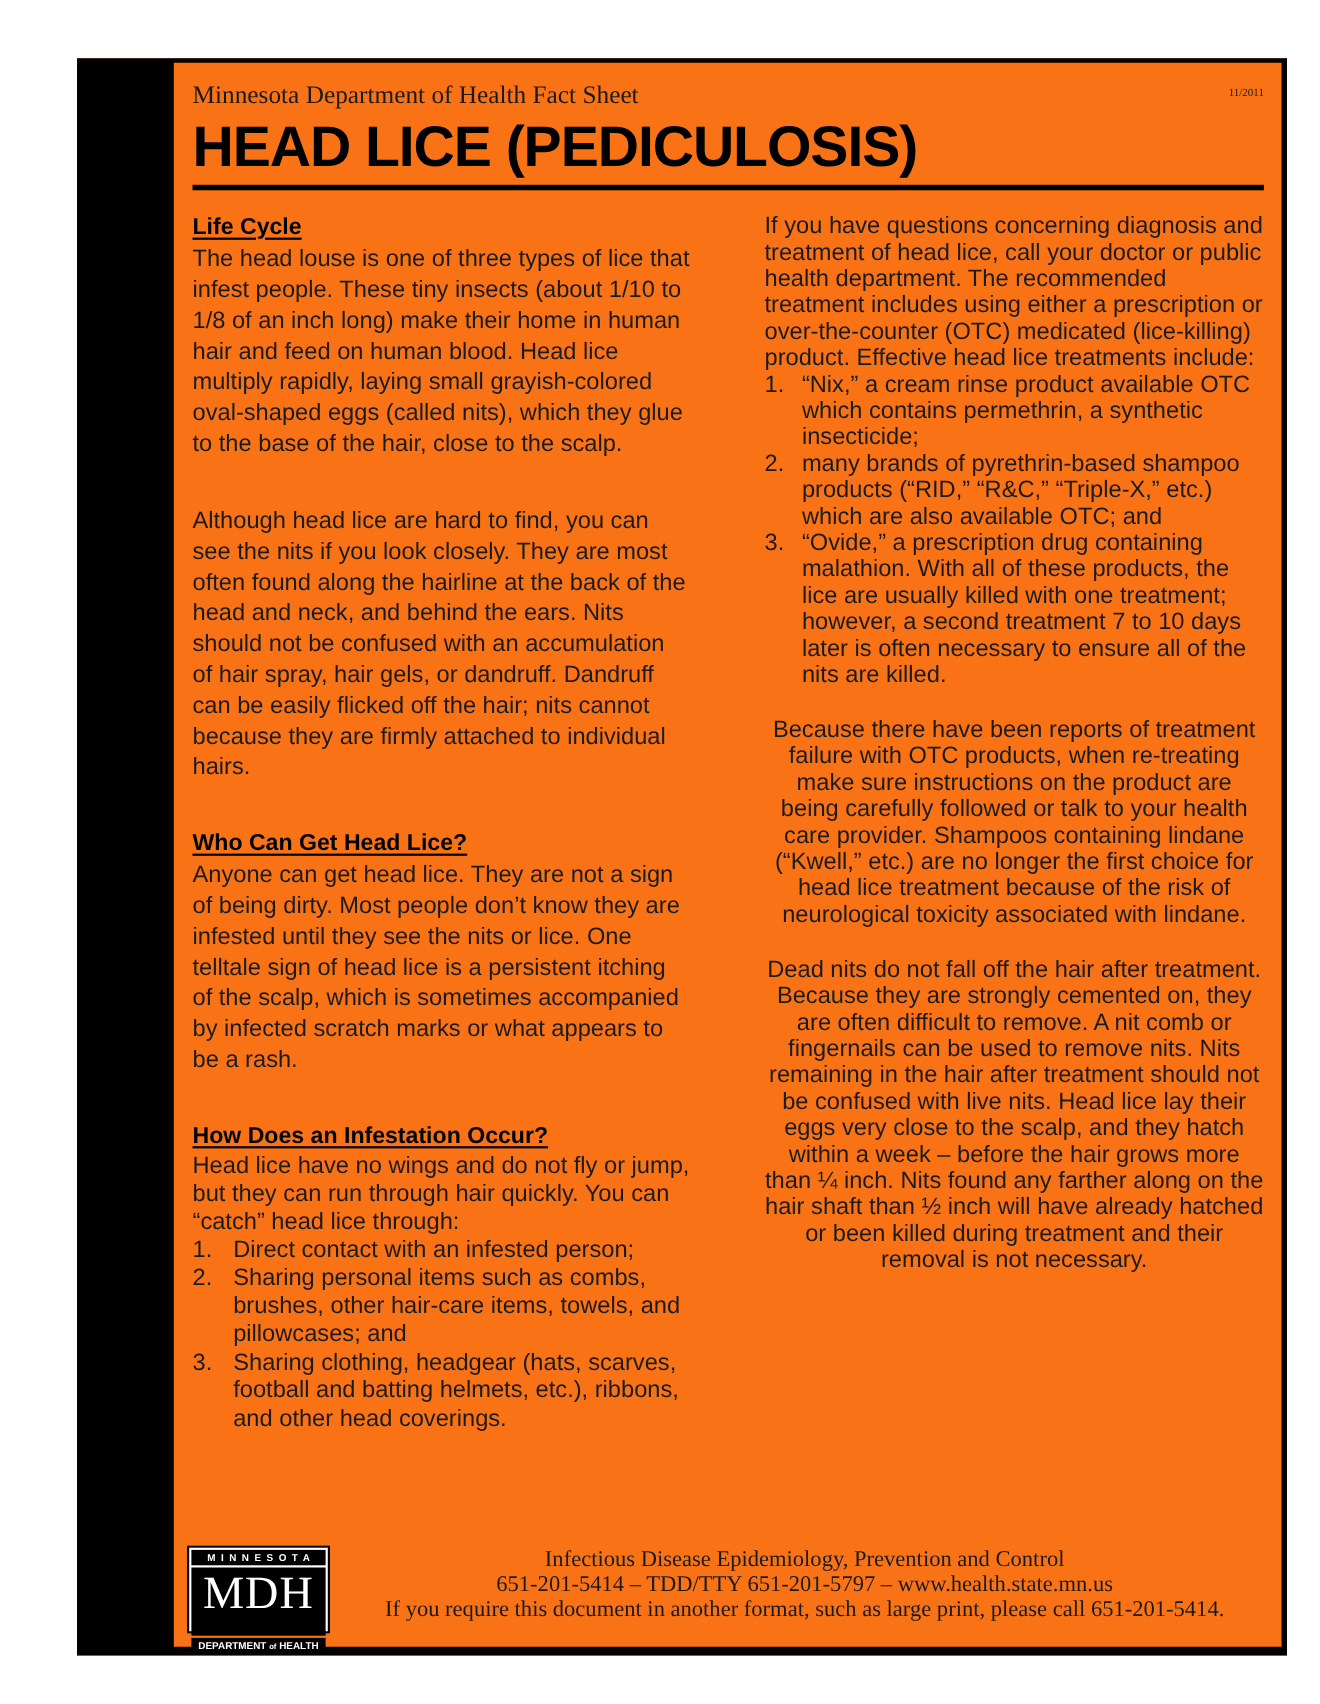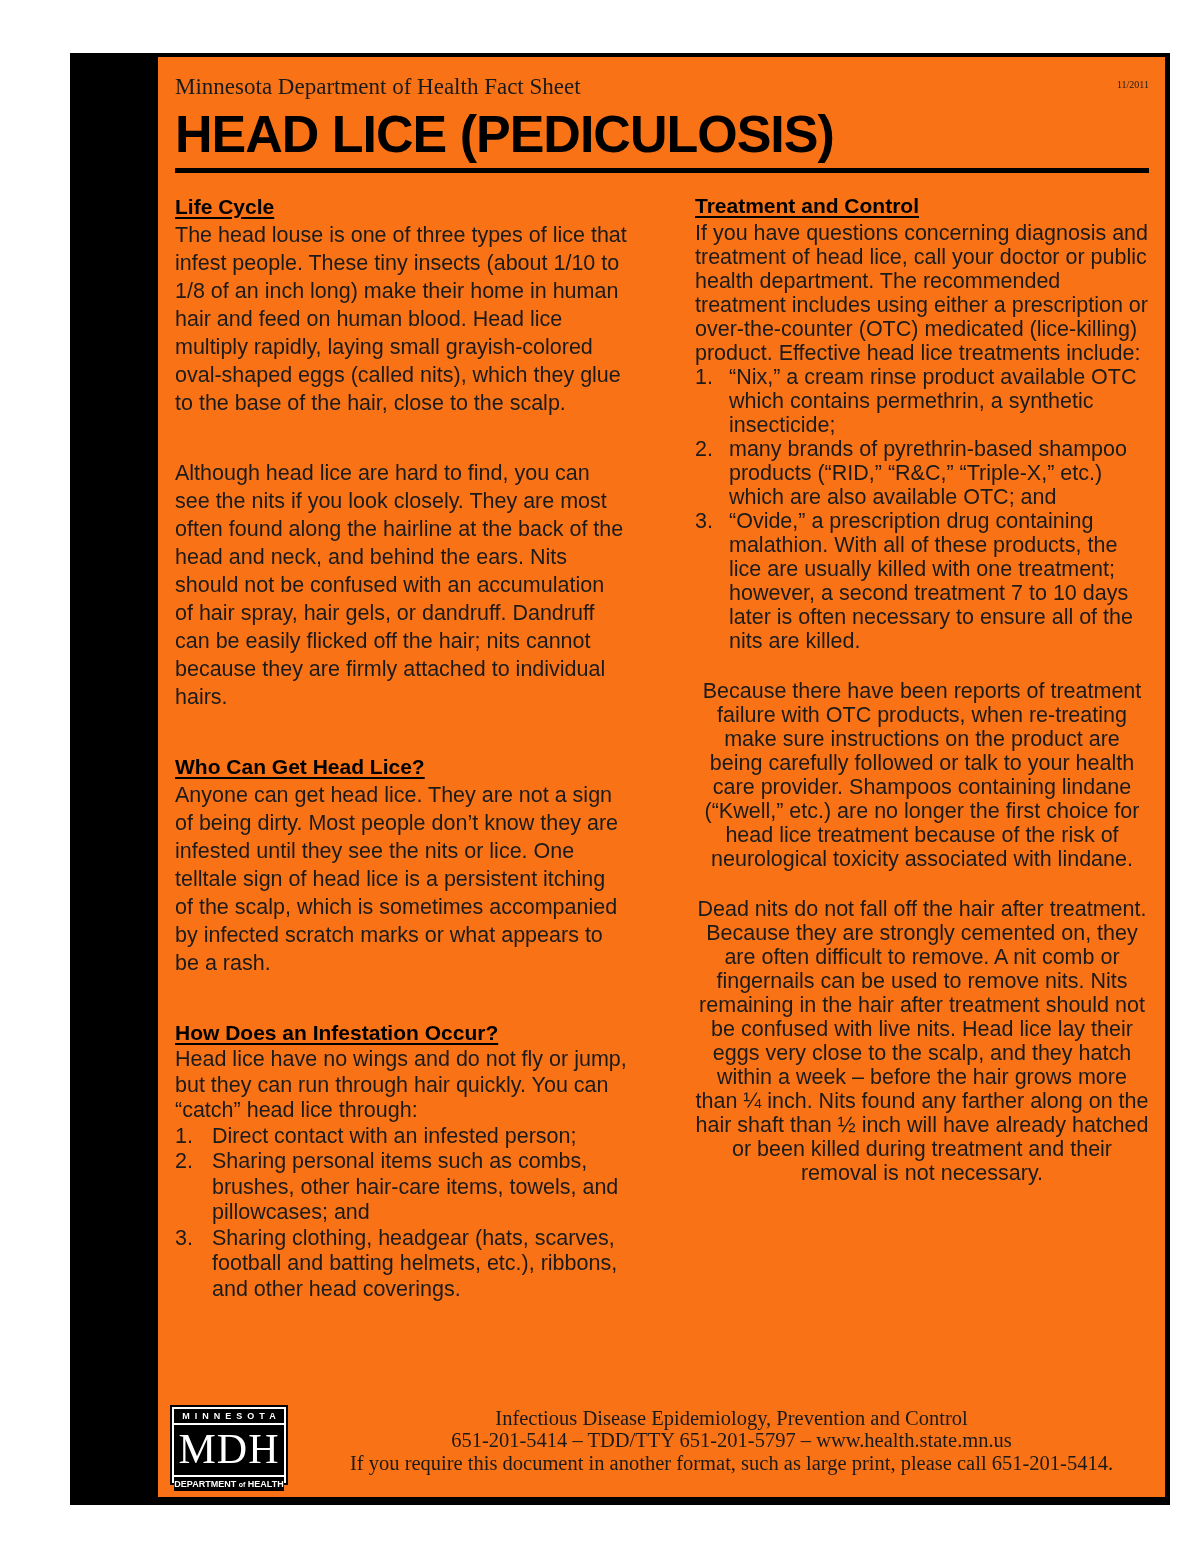--- a/index.html
+++ b/index.html
@@ -107,21 +107,21 @@
     width: 37px;
   }
   .col-right .num-list .num { width: 34px; }
   .num-list .li-text { flex: 1; }
   .rc-para { margin-top: 26px; text-align: center; }
   
   .mdh-logo {
     position: absolute;
     left: 12px;
     bottom: 12px;
-    width: 118px;
+    width: 130px;
     height: 80px;
     box-sizing: border-box;
     border: 2px solid #000;
     background: #fff;
     padding: 2px;
     display: flex;
     flex-direction: column;
     gap: 2px;
   }
   .mdh-band {
@@ -137,21 +137,21 @@
   .mdh-mid {
     background: #000;
     color: #fff;
     flex: 1;
     display: flex;
     align-items: center;
     justify-content: center;
     font-family: "Liberation Serif", serif;
     font-size: 42px;
     letter-spacing: 1px;
-    padding-bottom: 2px;
+    padding-bottom: 14px;
   }
   .mdh-bottom { font-size: 9px; letter-spacing: 0px; }
   .mdh-bottom .of { font-size: 7px; }
   .footer-text {
     position: absolute;
     left: 150px;
     right: 10px;
     bottom: 23px;
     text-align: center;
     font-family: "Liberation Serif", serif;
@@ -202,21 +202,20 @@
             <li>
               <span class="num">3.</span>
               <span class="li-text">Sharing clothing, headgear (hats, scarves, football and batting helmets, etc.), ribbons, and other head coverings.</span>
             </li>
           </ol>
         </div>
       </div>
 
       <div class="col-right">
         <div class="section">
-          <h2 class="sec-heading">Treatment and Control</h2>
           <p class="body-text">If you have questions concerning diagnosis and treatment of head lice, call your doctor or public health department.  The recommended treatment includes using either a prescription or over-the-counter (OTC) medicated (lice-killing) product.  Effective head lice treatments include:</p>
           <ol class="num-list">
             <li>
               <span class="num">1.</span>
               <span class="li-text">“Nix,” a cream rinse product available OTC which contains permethrin, a synthetic insecticide;</span>
             </li>
             <li>
               <span class="num">2.</span>
               <span class="li-text">many brands of pyrethrin-based shampoo products (“RID,” “R&amp;C,” “Triple-X,” etc.) which are also available OTC; and</span>
             </li>

